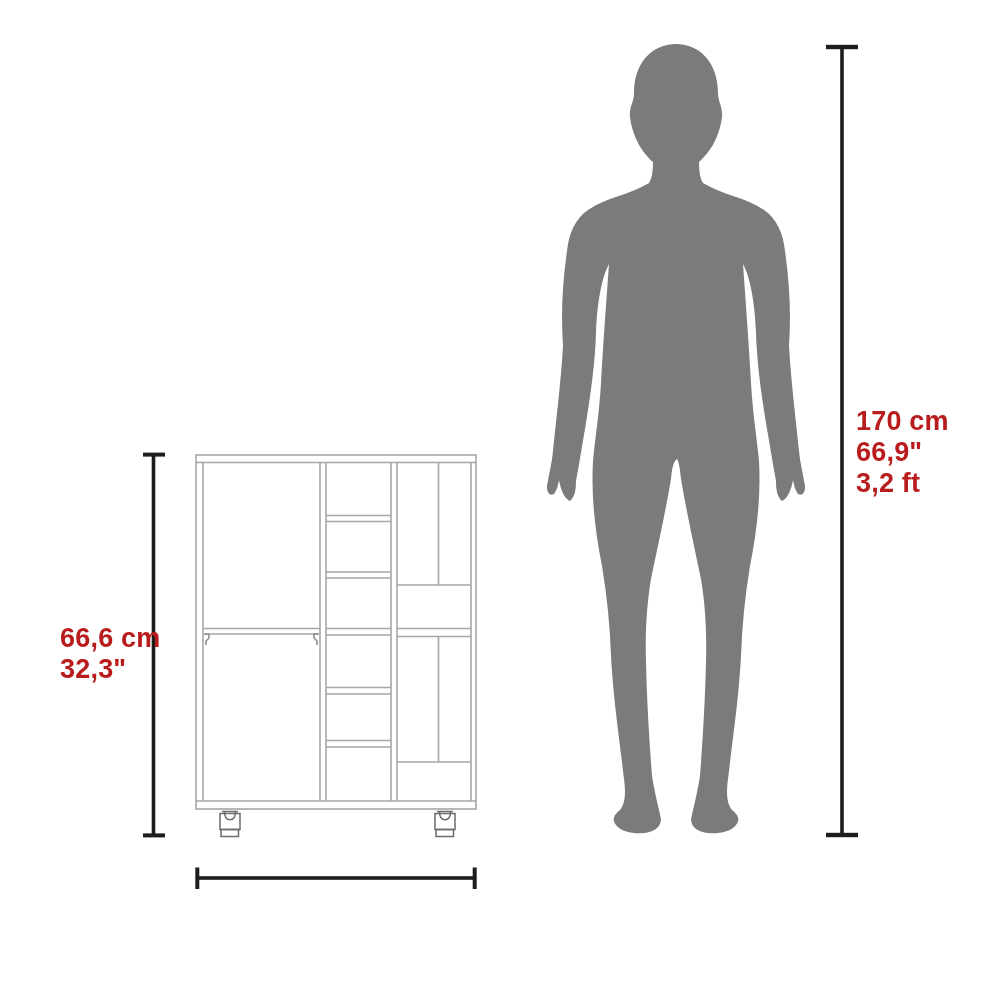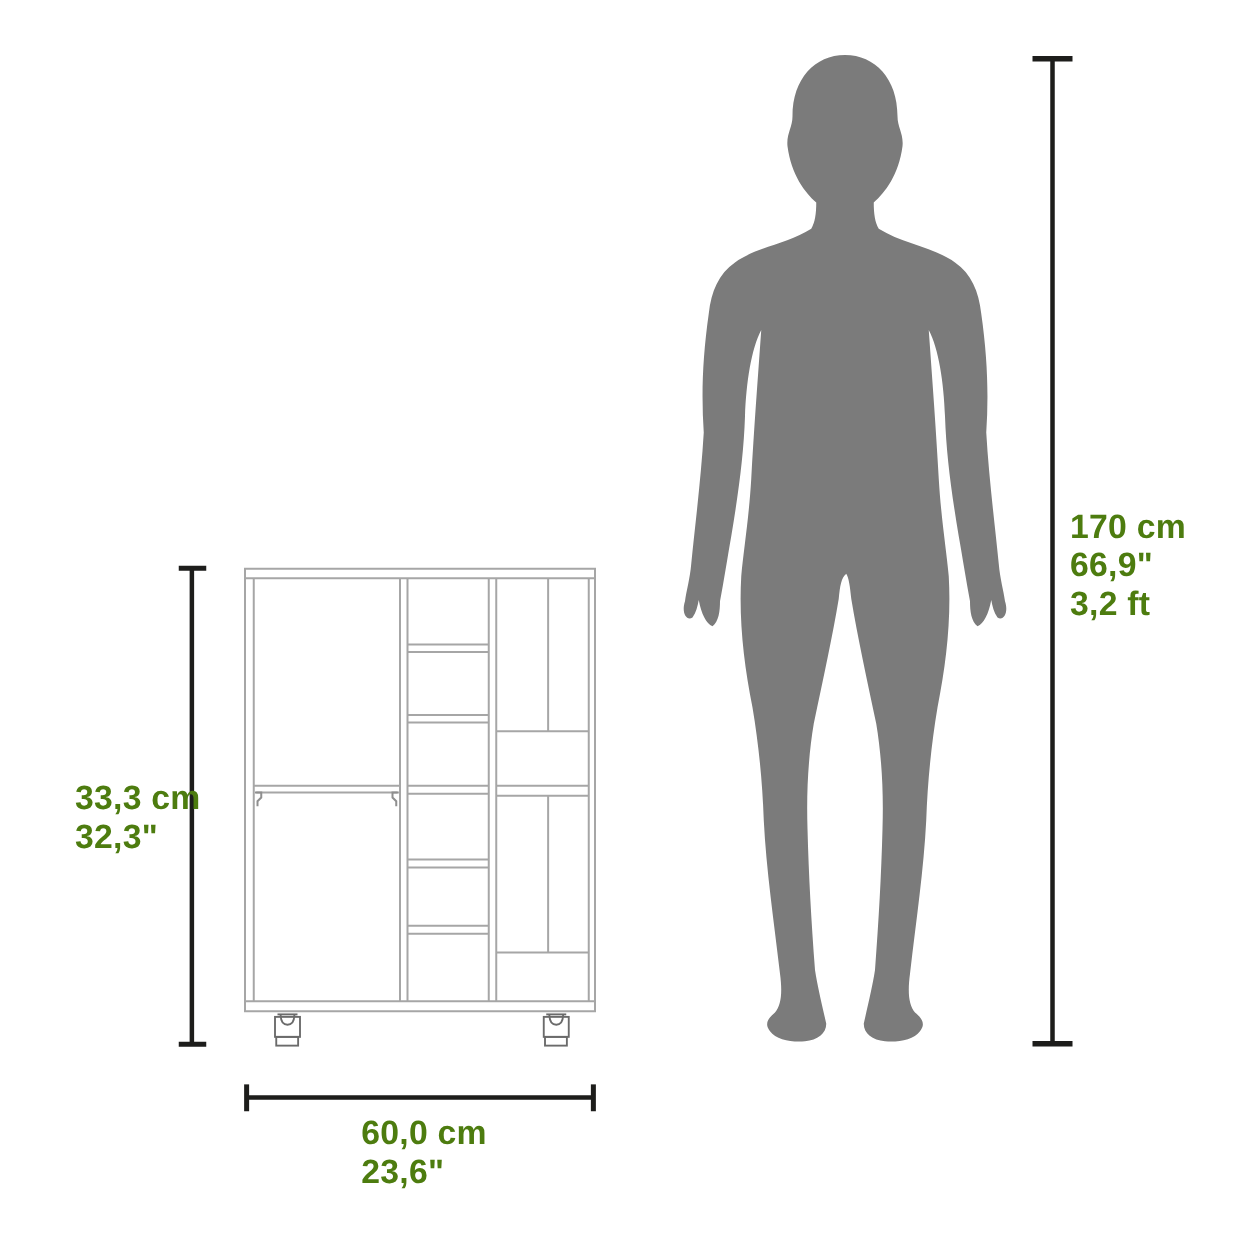--- a/index.html
+++ b/index.html
@@ -7,21 +7,21 @@
     position: relative;
     width: 1000px;
     height: 1000px;
     background: #ffffff;
     overflow: hidden;
     font-family: "Liberation Sans", "DejaVu Sans", sans-serif;
   }
   .stage svg { position: absolute; left: 0; top: 0; }
   .dim-label {
     position: absolute;
-    color: #4d7c0f;
+    color: #b91c1c;
     font-size: 27px;
     font-weight: 600;
     line-height: 31px;
     letter-spacing: 0.2px;
     white-space: nowrap;
   }
   .label-height  { left: 60px;  top: 623px; }
   .label-width   { left: 289px; top: 891px; }
   .label-person  { left: 856px; top: 406px; }
 </style>
@@ -167,28 +167,24 @@
     </g>
 
     <g fill="#1d1d1b">
       <rect x="840.2" y="46" width="3.6" height="789"></rect>
       <rect x="826" y="44.8" width="32" height="4.4"></rect>
       <rect x="826" y="832.8" width="32" height="4.4"></rect>
     </g>
   </svg>
 
   <div class="dim-label label-height">
-    <div>33,3 cm</div>
+    <div>66,6 cm</div>
     <div>32,3"</div>
   </div>
 
-  <div class="dim-label label-width">
-    <div>60,0 cm</div>
-    <div>23,6"</div>
-  </div>
 
   <div class="dim-label label-person">
     <div>170 cm</div>
     <div>66,9"</div>
     <div>3,2 ft</div>
   </div>
 
 </div>
 
 </body></html>

